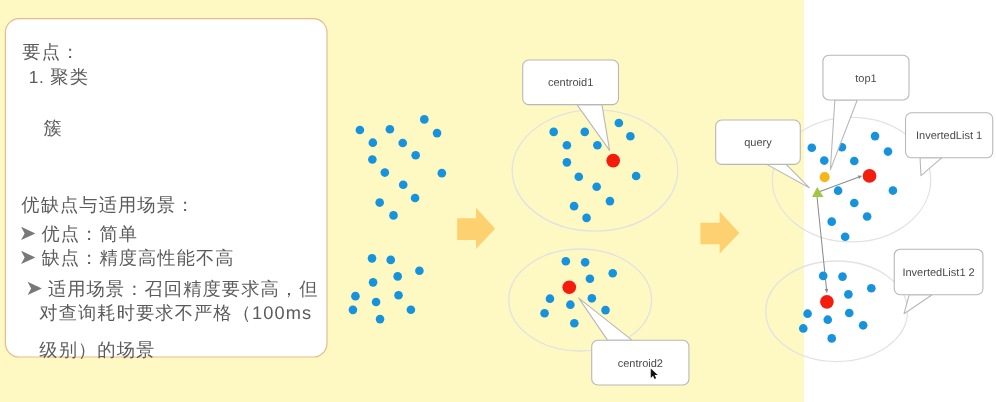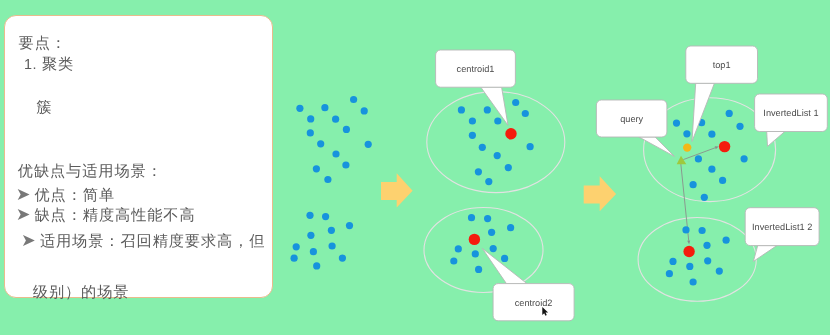--- a/index.html
+++ b/index.html
@@ -1,19 +1,19 @@
 <!DOCTYPE html>
 <html><head>
 <meta charset="utf-8">
 <style>
   html,body{margin:0;padding:0;background:#ffffff;}
   body{width:830px;height:335px;overflow:hidden;
        font-family:"Liberation Sans",sans-serif;
        -webkit-font-smoothing:antialiased;text-rendering:geometricPrecision;}
-  #root{position:relative;width:830px;height:335px;background:#86efac;}
+  #root{position:relative;width:670px;height:335px;background:#fef9c3;}
 
   
   .notes-panel{position:absolute;left:3.8px;top:14.7px;width:269px;height:283px;
       box-sizing:border-box;border:1.4px solid #e9bb8c;border-radius:12px;background:#fff;}
   .note-line{position:absolute;color:#5b5b5b;font-size:15.2px;line-height:15.2px;
       white-space:nowrap;letter-spacing:0.92px;}
   .note-line .num{font-size:14.4px;letter-spacing:0.4px;}
   .bullet{display:inline-block;width:18.8px;font-size:17.5px;line-height:15.2px;letter-spacing:0;
       margin-left:-1.9px;position:relative;top:2.2px;overflow:hidden;color:#787878;}
 
@@ -38,20 +38,21 @@
   <div class="note-line" style="left:36.3px;top:99.8px;">簇</div>
 
   <div class="note-line" style="left:17.8px;top:164.8px;font-family:Liberation Mono, monospace;">优缺点与适用场景：</div>
 
   <div class="note-line" style="left:17.6px;top:205.3px;"><span class="bullet">➤</span><span>缺点：精度高性能不高</span></div>
 
   <div class="note-line" style="left:17.6px;top:185.2px;"><span class="bullet">➤</span><span>优点：简单</span></div>
 
   <div class="note-line" style="left:23px;top:230.6px;"><span class="bullet">➤</span><span>适用场景：召回精度要求高，但</span></div>
 
+  <div class="note-line" style="left:32.8px;top:254.0px;">对查询耗时要求不严格（100ms</div>
 
   <div class="note-line" style="left:32.8px;top:275.2px;margin-top:10px;">级别）的场景</div>
 
   <svg class="diagram" viewBox="0 0 830 335" xmlns="http://www.w3.org/2000/svg">
     <g id="g-ellipses">
         <ellipse cx="495.8" cy="142.1" rx="69" ry="50.5" fill="none" stroke="#e2e2e2" stroke-width="1.1"></ellipse>
         <ellipse cx="483.5" cy="250" rx="59.5" ry="42.5" fill="none" stroke="#e2e2e2" stroke-width="1.1"></ellipse>
         <ellipse cx="709.6" cy="149.7" rx="66" ry="51.9" fill="none" stroke="#e2e2e2" stroke-width="1.1"></ellipse>
         <ellipse cx="697.2" cy="259.4" rx="59.1" ry="41.9" fill="none" stroke="#e2e2e2" stroke-width="1.1"></ellipse>
       </g>

